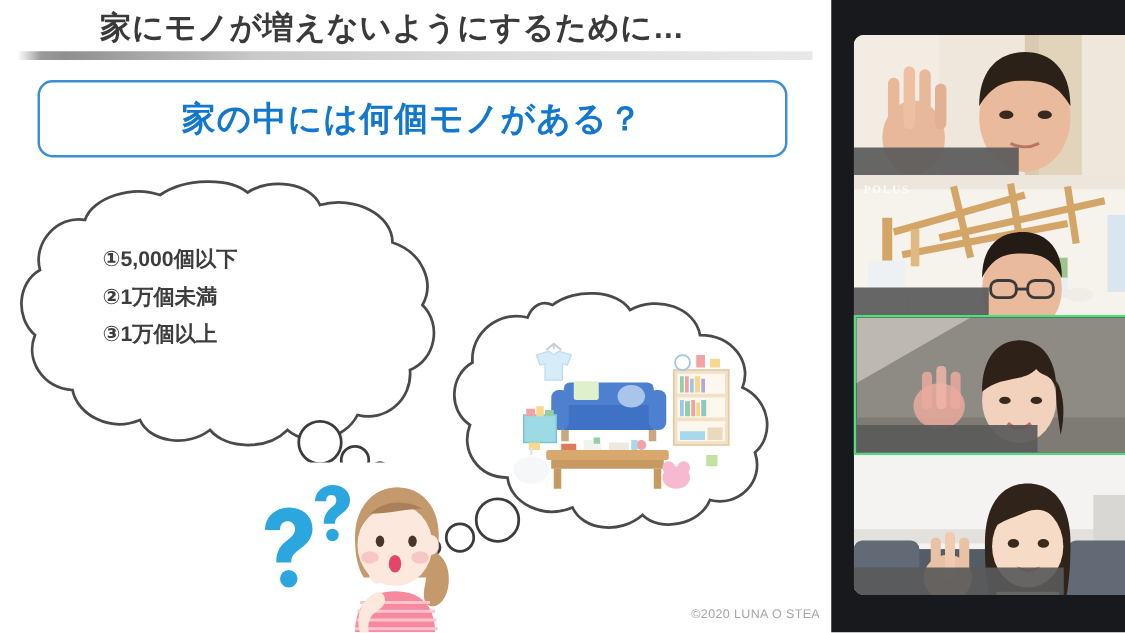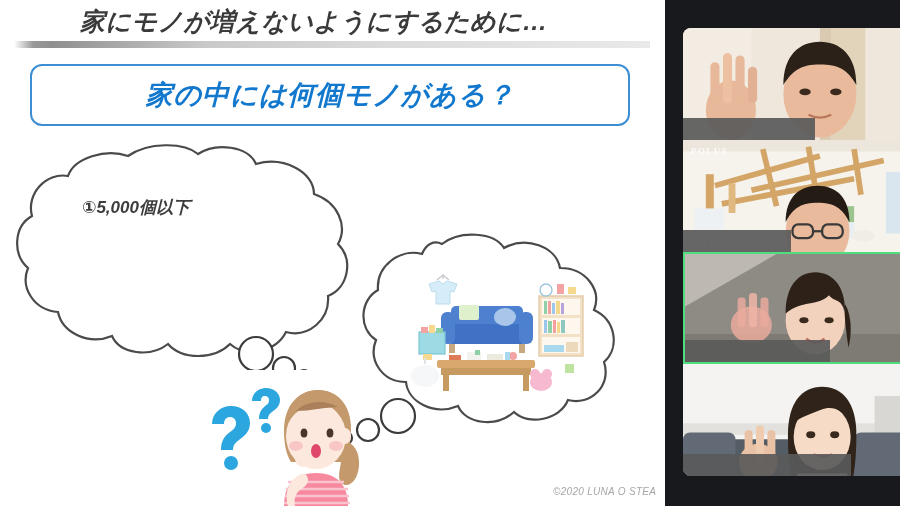--- a/index.html
+++ b/index.html
@@ -5,21 +5,21 @@
   * { box-sizing: border-box; margin: 0; padding: 0; }
   html, body {
     width: 900px; height: 506px;
     overflow: hidden;
     background: #ffffff;
     font-family: "Liberation Sans", "DejaVu Sans", sans-serif;
   }
   #stage { position: relative; width: 900px; height: 506px; background: #ffffff; }
 
   
-  #slide { position: absolute; left: 0; top: 0; width: 665px; height: 506px; background: #fff; overflow: hidden; font-style: italic; }
+  #slide { position: absolute; left: 0; top: 0; width: 665px; height: 506px; background: #fff; overflow: hidden; }
 
   #slide-title {
     position: absolute; left: 80px; top: 5px;
     font-size: 25px; font-weight: bold; color: #3a3a3a;
     letter-spacing: 0.5px; white-space: nowrap;
   }
 
   #title-rule {
     position: absolute; left: 14px; top: 41px; width: 636px; height: 7px;
     background: linear-gradient(to right, #ffffff 0%, #9a9a9a 3%, #8f8f8f 6%, #c9c9c9 30%, #dcdcdc 60%, #e9e9e9 100%);
@@ -113,20 +113,22 @@
         C 4 114 6 86 24 76
         C 18 54 38 32 60 36
         C 66 18 98 8 120 16 Z"></path>
       <circle class="cloud-dot" cx="248" cy="214" r="17"></circle>
       <circle class="cloud-dot" cx="276" cy="228" r="11"></circle>
       <circle class="cloud-dot" cx="296" cy="236" r="6"></circle>
     </svg>
 
     <div id="cloud-left-text">
       <div>①5,000個以下</div>
+      <div>②1万個未満</div>
+      <div>③1万個以上</div>
     </div>
 
     <svg id="cloud-right-svg" class="cloud-svg" viewBox="0 0 300 220">
       <path class="cloud-path" d="
         M 112 14
         C 130 0 164 2 174 18
         C 196 6 226 16 230 38
         C 256 38 272 60 264 80
         C 286 90 290 118 274 132
         C 282 156 260 176 238 170

